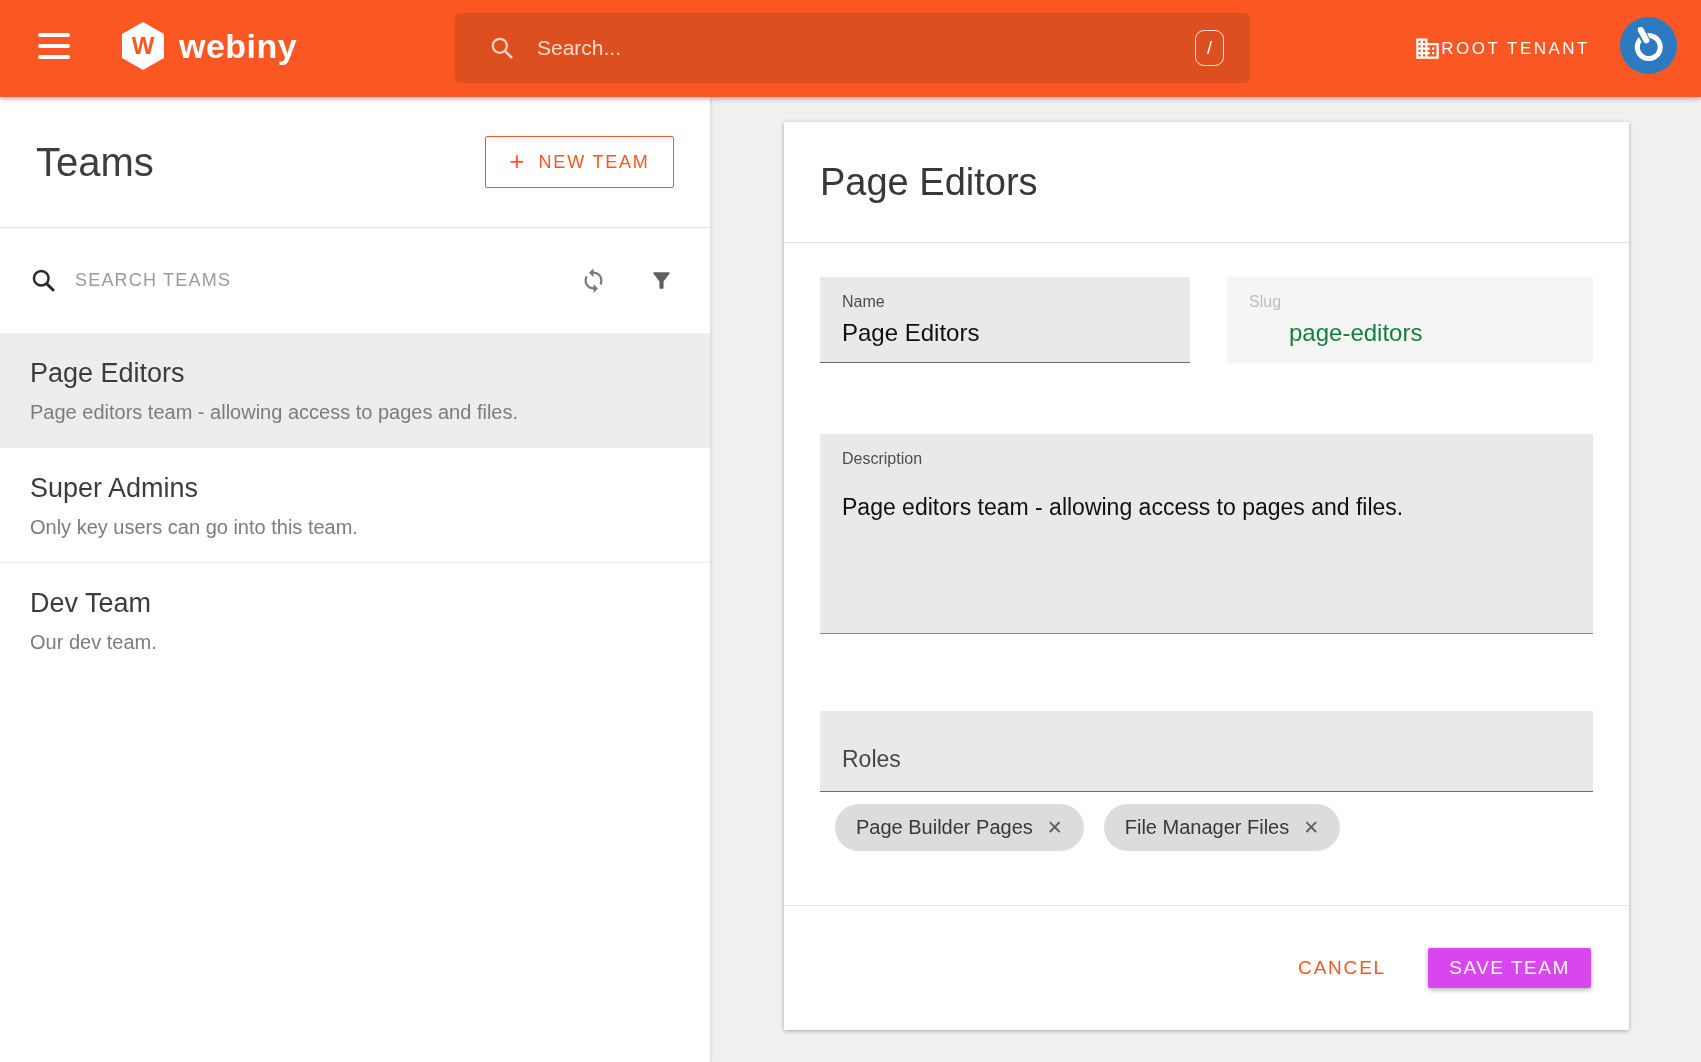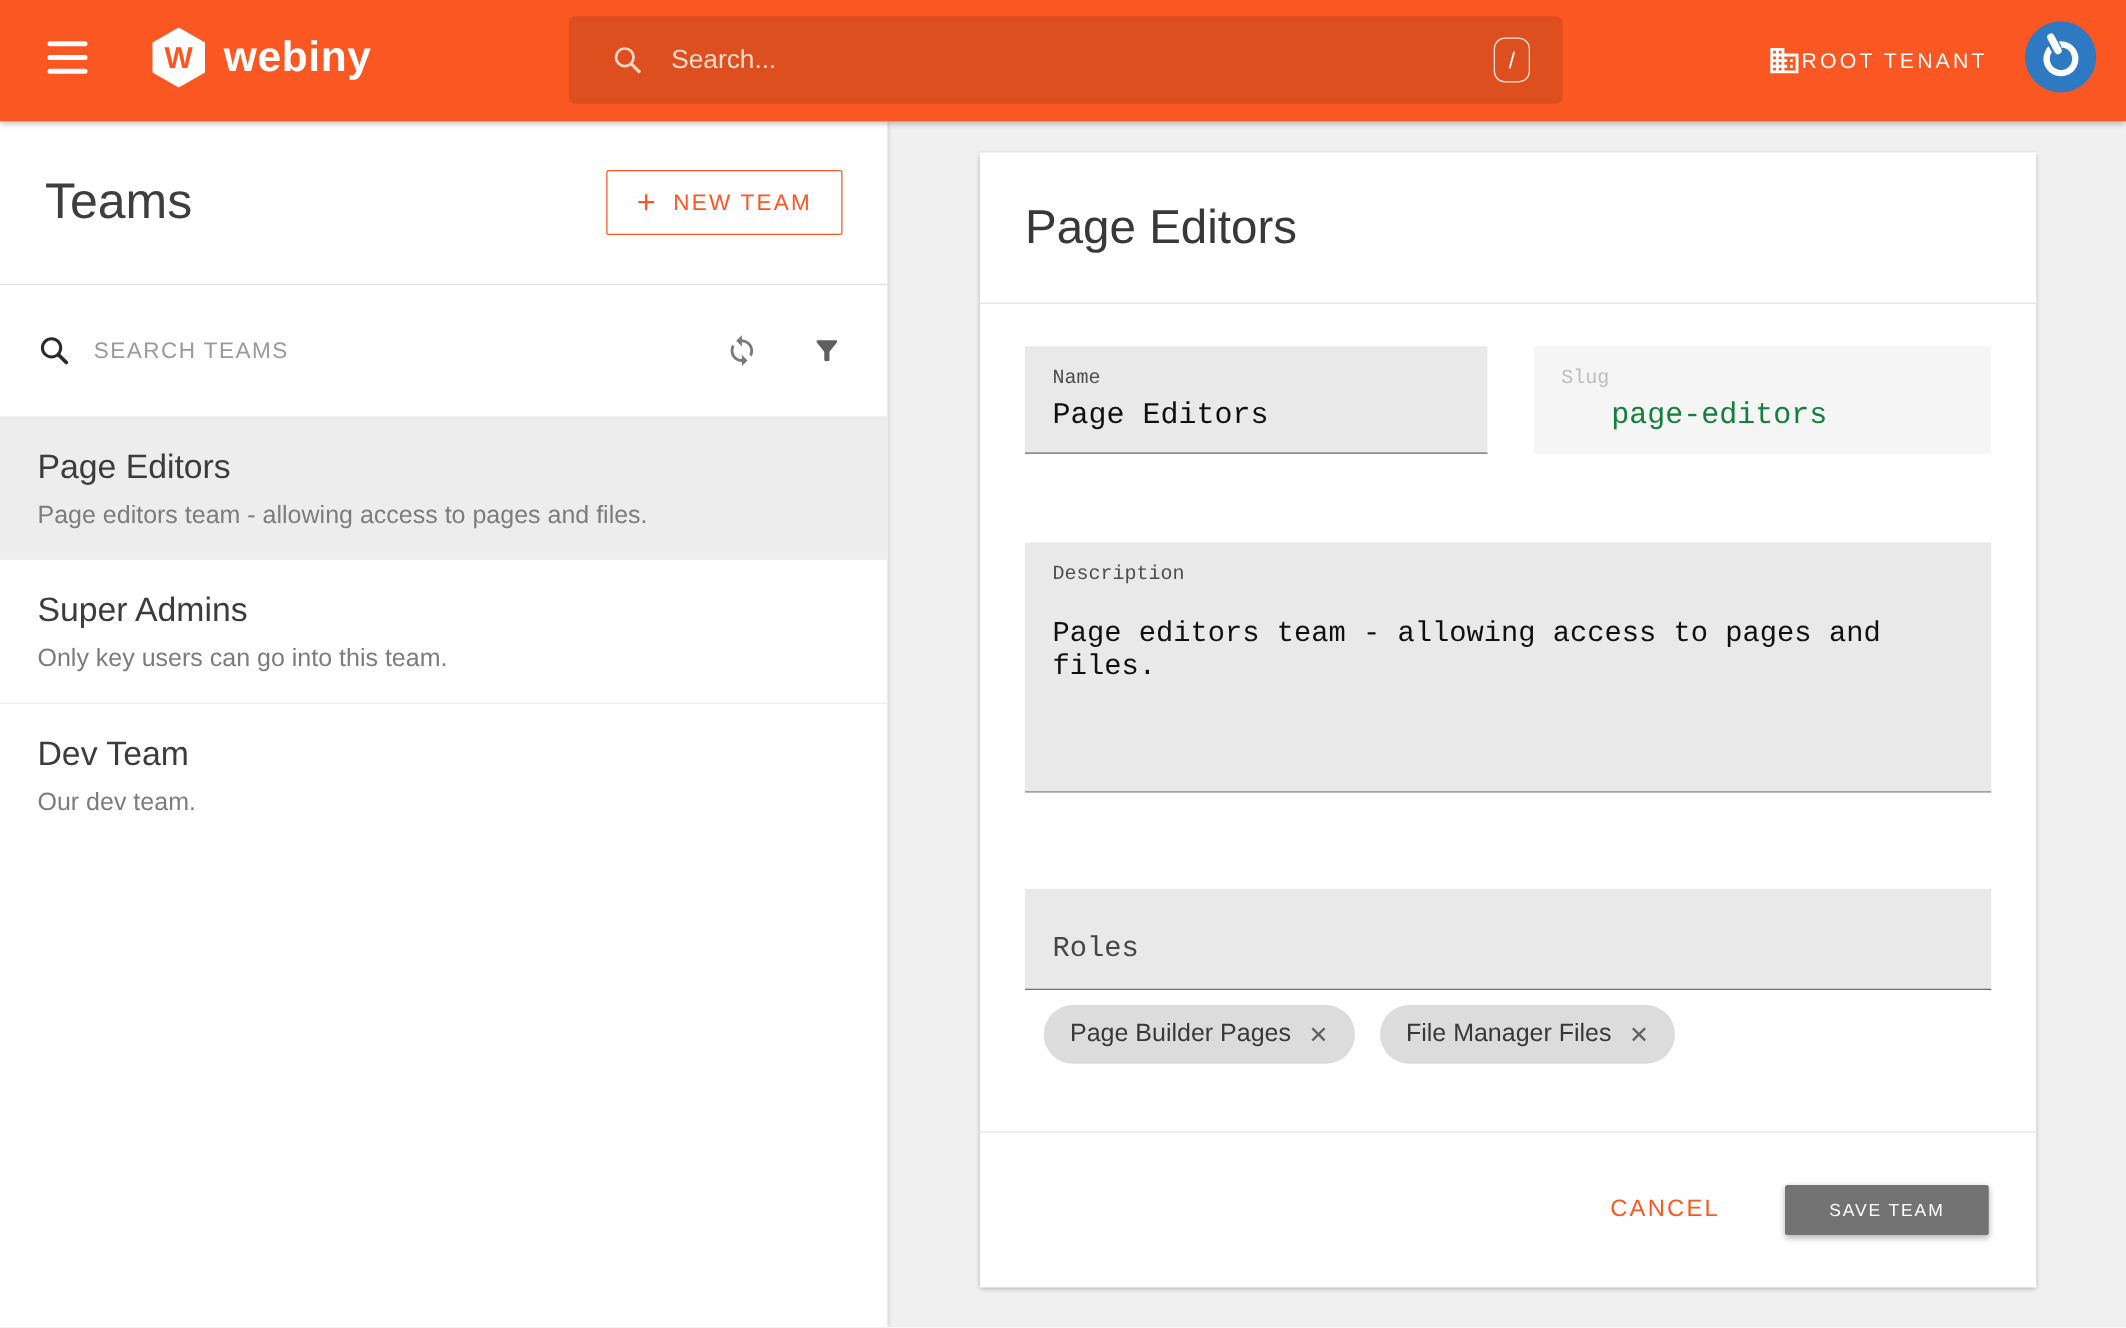--- a/index.html
+++ b/index.html
@@ -55,44 +55,44 @@
   .team-name { font-size:27px; color:#3c3c3c; }
   .team-desc { font-size:20px; color:#7c7c7c; margin-top:12px; }
 
   
   .detail-bg { position:absolute; left:710px; top:97px; right:0; bottom:0; background:#f0f0f0; }
   .card { position:absolute; left:74px; top:25px; width:845px; height:908px; background:#fff;
           box-shadow:0 1px 4px rgba(0,0,0,.3); }
   .card-header { height:121px; border-bottom:1px solid #e0e0e0; display:flex; align-items:center; padding-left:36px; }
   .card-title { font-size:38px; color:#383838; font-weight:400; }
   .card-body { position:relative; padding:34px 36px 0 36px; }
-  .field { background:#E9E9E9; border-bottom:1px solid #6e6e6e; padding:16px 22px 0 22px;font-family:Liberation Mono, monospace; }
+  .field { background:#E9E9E9; border-bottom:1px solid #6e6e6e; padding:16px 22px 0 22px; }
   .field .f-label { font-size:16px; color:#4d4d4d; }
   .field .f-value { font-size:24px; color:#101010; margin-top:8px; }
   .field-row { display:flex; gap:37px; }
   .field-name { width:370px; height:86px; }
   .field-slug { width:366px; height:86px; background:#F5F5F5; border-bottom:none; }
   .field-slug .f-label { color:#bdbdbd; }
   .field-slug .f-value { color:#15803d;margin-left:40px; }
   .field-desc { margin-top:71px; height:200px; border-bottom:1px solid #8a8a8a; }
   .field-desc .f-value { margin-top:26px; font-size:23px; }
   .field-roles { margin-top:77px; height:81px; border-bottom:1px solid #6e6e6e;
                  display:flex; align-items:center; }
   .field-roles .f-label { font-size:23px; color:#474747; }
   .chips { display:flex; gap:20px; margin-top:12px; padding-left:15px; }
   .chip { height:47px; background:#DCDCDC; border-radius:24px; display:flex; align-items:center;
           padding:0 21px; cursor:pointer; }
   .chip-label { font-size:20px; color:#383838; }
   .chip-close { font-size:19px; color:#5f5f5f; margin-left:14px; cursor:pointer; }
   .card-footer { position:absolute; left:0; right:0; bottom:0; height:125px; border-top:1px solid #e6e6e6;
-                 display:flex; align-items:center; justify-content:flex-end; padding-right:38px;gap:10px; }
+                 display:flex; align-items:center; justify-content:flex-end; padding-right:38px; }
   .cancel-btn { background:none; border:none; color:#FA5723; font-size:19px; letter-spacing:1.8px;
                 cursor:pointer; margin-right:42px; font-family:inherit; }
-  .save-btn { width:163px; height:40px; background:#737373; border:none; border-radius:2px; color:#fff;
-              font-size:14px; letter-spacing:1.5px; cursor:pointer; box-shadow:0 2px 5px rgba(0,0,0,.3);
+  .save-btn { width:163px; height:40px; background:#d946ef; border:none; border-radius:2px; color:#fff;
+              font-size:19px; letter-spacing:1.5px; cursor:pointer; box-shadow:0 2px 5px rgba(0,0,0,.3);
               font-family:inherit; }
 </style>
 </head>
 <body>
 
 <div class="stage">
 
   <header class="topbar">
     <div class="hamburger">
       <span></span>

